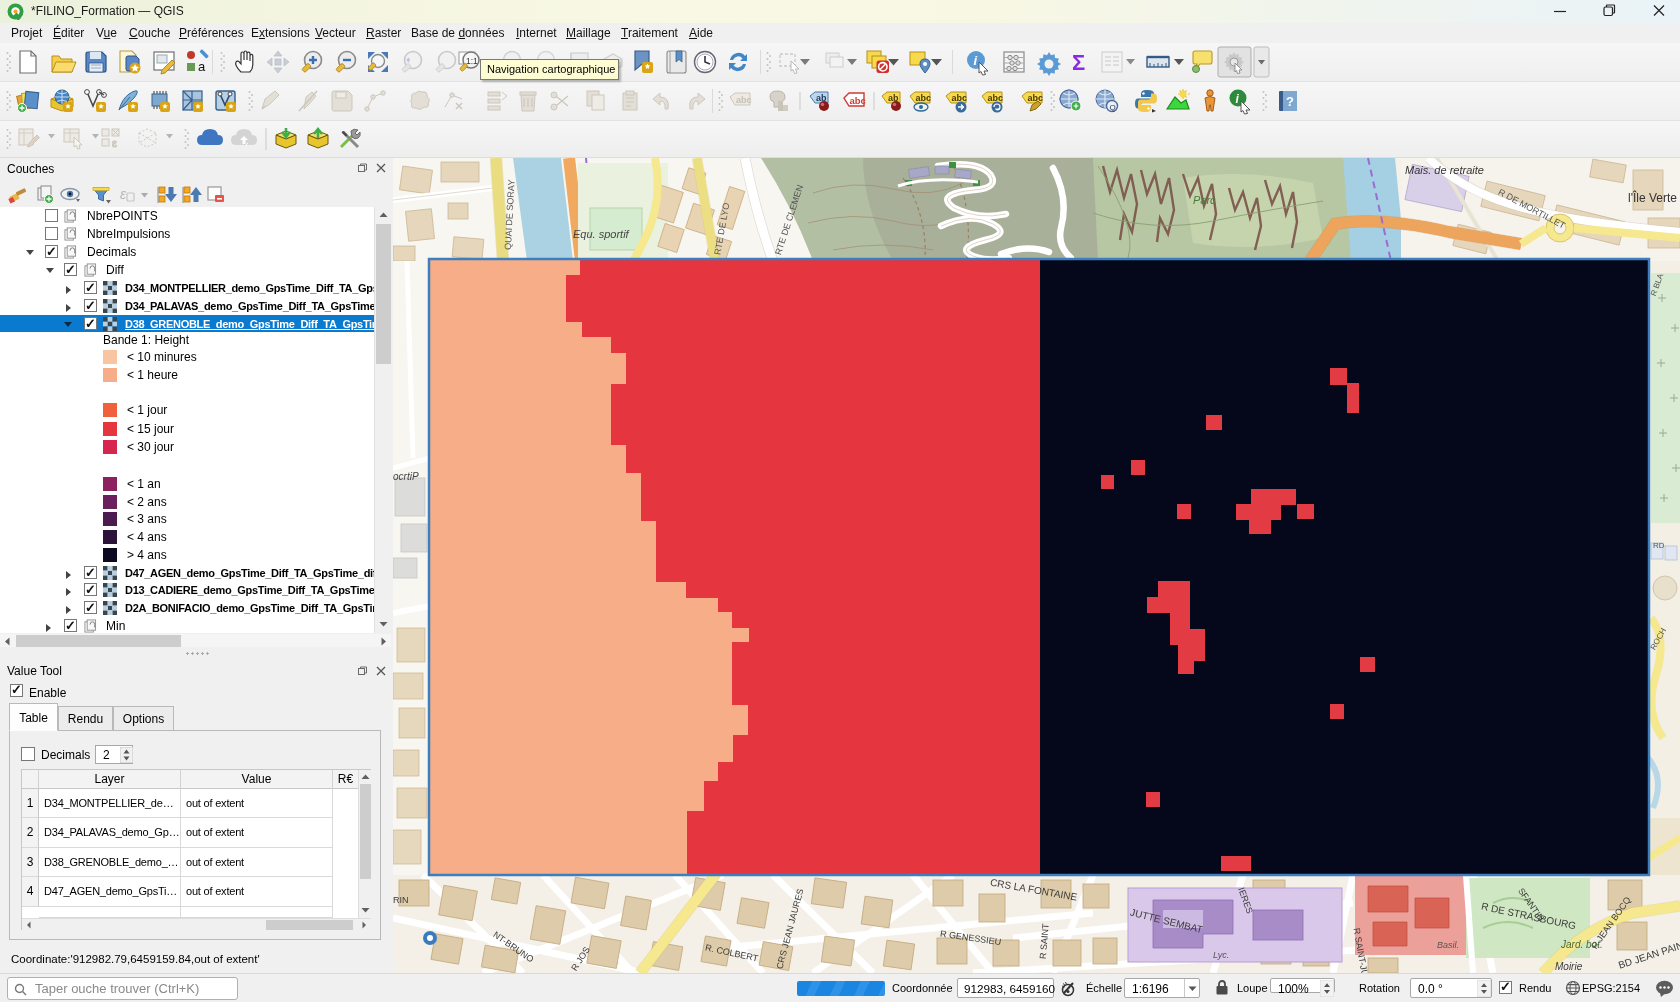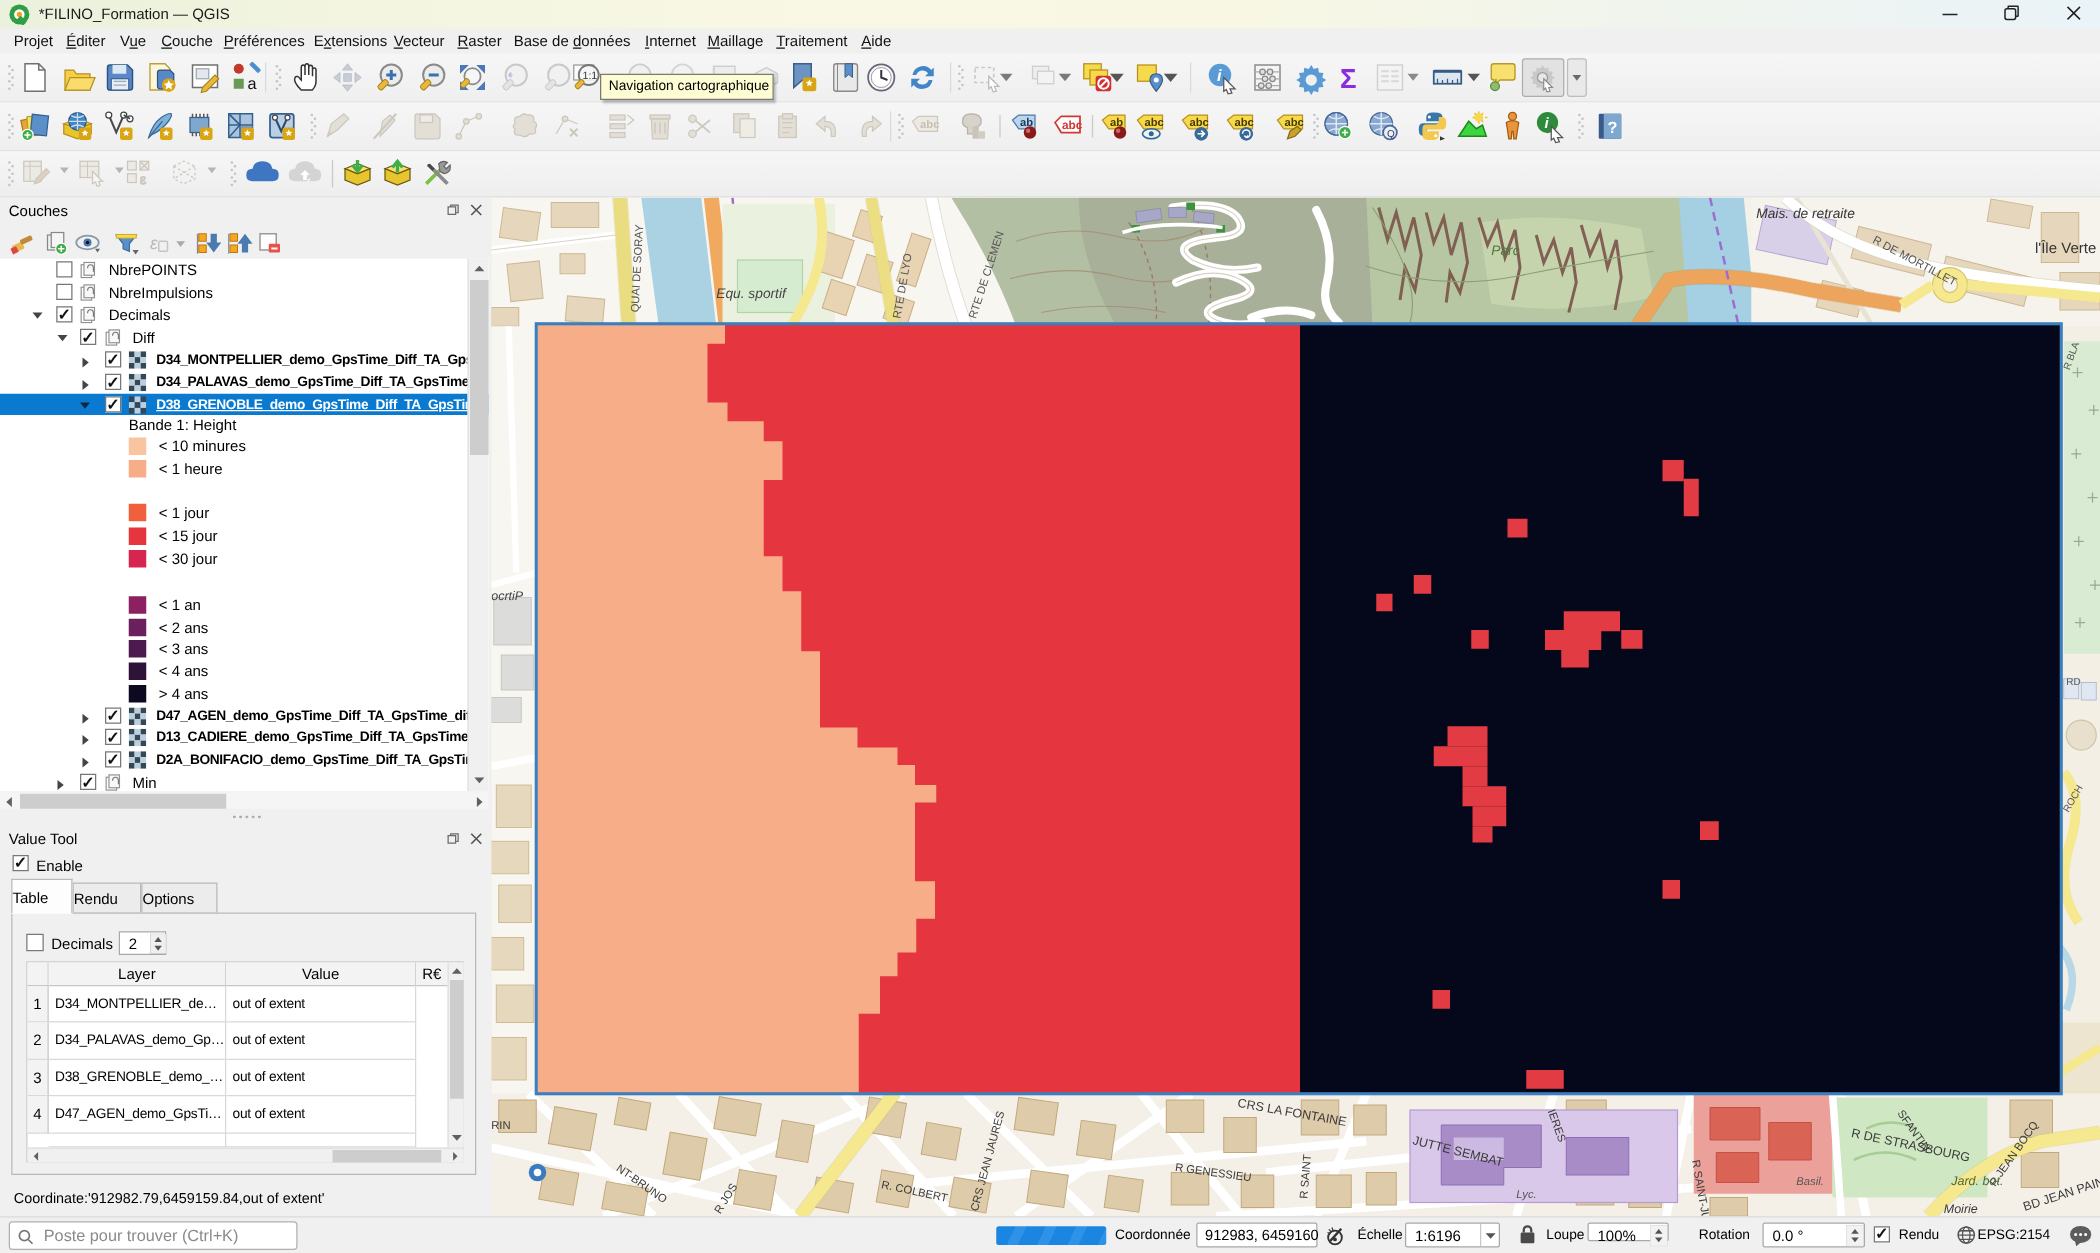--- a/index.html
+++ b/index.html
@@ -31,21 +31,21 @@
 .exparrow { position:absolute; width:0; height:0; top:7px; }
 .exp-open { border-left:4.5px solid transparent; border-right:4.5px solid transparent; border-top:5px solid #444; }
 .exp-closed { border-top:4.5px solid transparent; border-bottom:4.5px solid transparent; border-left:5px solid #444; }
 .swatch { position:absolute; width:14px; height:14px; top:2px; }
 .rastico { position:absolute; width:14px; height:14px; top:2px; }
 
 .sb { position:absolute; background:#f0f0f0; }
 .sbhandle { position:absolute; background:#cdcdcd; }
 
 #vt { position:absolute; left:0; top:500px; width:393px; height:315px; background:#f0f0f0; }
-.tab { position:absolute; border:1px solid #b9b9b9; background:#ececec; font-size:12px; }
+.tab { position:absolute; border:1px solid #b9b9b9; background:#ececec; font-size:12px; text-align:center; }
 .tab.active { background:#fdfdfd; border-bottom:1px solid #fdfdfd; }
 
 .vtable { position:absolute; background:#fff; border:1px solid #c8c8c8; }
 .vth { position:absolute; background:#f3f3f3; border-right:1px solid #d2d2d2; border-bottom:1px solid #c8c8c8; font-size:12px; text-align:center; }
 .vtd { position:absolute; border-right:1px solid #d9d9d9; border-bottom:1px solid #d9d9d9; font-size:11px; letter-spacing:-0.2px; padding-left:5px; line-height:29px; white-space:nowrap; overflow:hidden; text-overflow:ellipsis;}
 .vnum { position:absolute; background:#f3f3f3; border-right:1px solid #c8c8c8; border-bottom:1px solid #d9d9d9; font-size:12px; text-align:center; line-height:29px;}
 
 #statusbar { position:absolute; left:0; top:973px; width:1680px; height:29px; background:#f0f0f0; border-top:1px solid #d9d9d9; font-size:12px; }
 .sbox { position:absolute; background:#fff; border:1px solid #a8a8a8; border-radius:2px; font-size:12px; }
 .sbox span { white-space:nowrap; }
@@ -1390,21 +1390,21 @@
   </div>
 </div>
 
 <div id="statusbar">
 
   <div class="sbox" style="left:7px;top:3px;width:231px;height:23px;border-color:#b0b0b0;border-radius:3px">
     <svg class="abs" style="left:6px;top:5px" width="13" height="13" viewBox="0 0 13 13">
         <circle cx="5.5" cy="5.5" r="4" fill="none" stroke="#777" stroke-width="1.4"></circle>
         <line x1="8.6" y1="8.6" x2="12" y2="12" stroke="#777" stroke-width="1.4"></line>
       </svg>
-    <span style="position:absolute;left:27px;top:3px;color:#8a8a8a;font-size:13px;white-space:nowrap">Poste pour trouver (Ctrl+K)</span>
+    <span style="position:absolute;left:27px;top:3px;color:#8a8a8a;font-size:13px;white-space:nowrap">Taper ouche trouver (Ctrl+K)</span>
   </div>
 
   <div class="abs" style="left:797px;top:7px;width:88px;height:15px;border-radius:2px;background:repeating-linear-gradient(115deg,#1a86e2 0 14px,#2e92e8 14px 22px)"></div>
   <span class="slabel" style="left:892px">Coordonnée</span>
   <div class="sbox" style="left:957px;top:4px;width:97px;height:20px">
       <span style="position:absolute;left:6px;top:3px;font-size:11.7px">912983, 6459160</span>
     </div>
   <svg class="abs" style="left:1059px;top:6px" width="17" height="17" viewBox="0 0 17 17">
     <circle cx="9" cy="10" r="5.5" fill="none" stroke="#333" stroke-width="1.5"></circle>
     <circle cx="9" cy="11.5" r="1.5" fill="#333"></circle>

